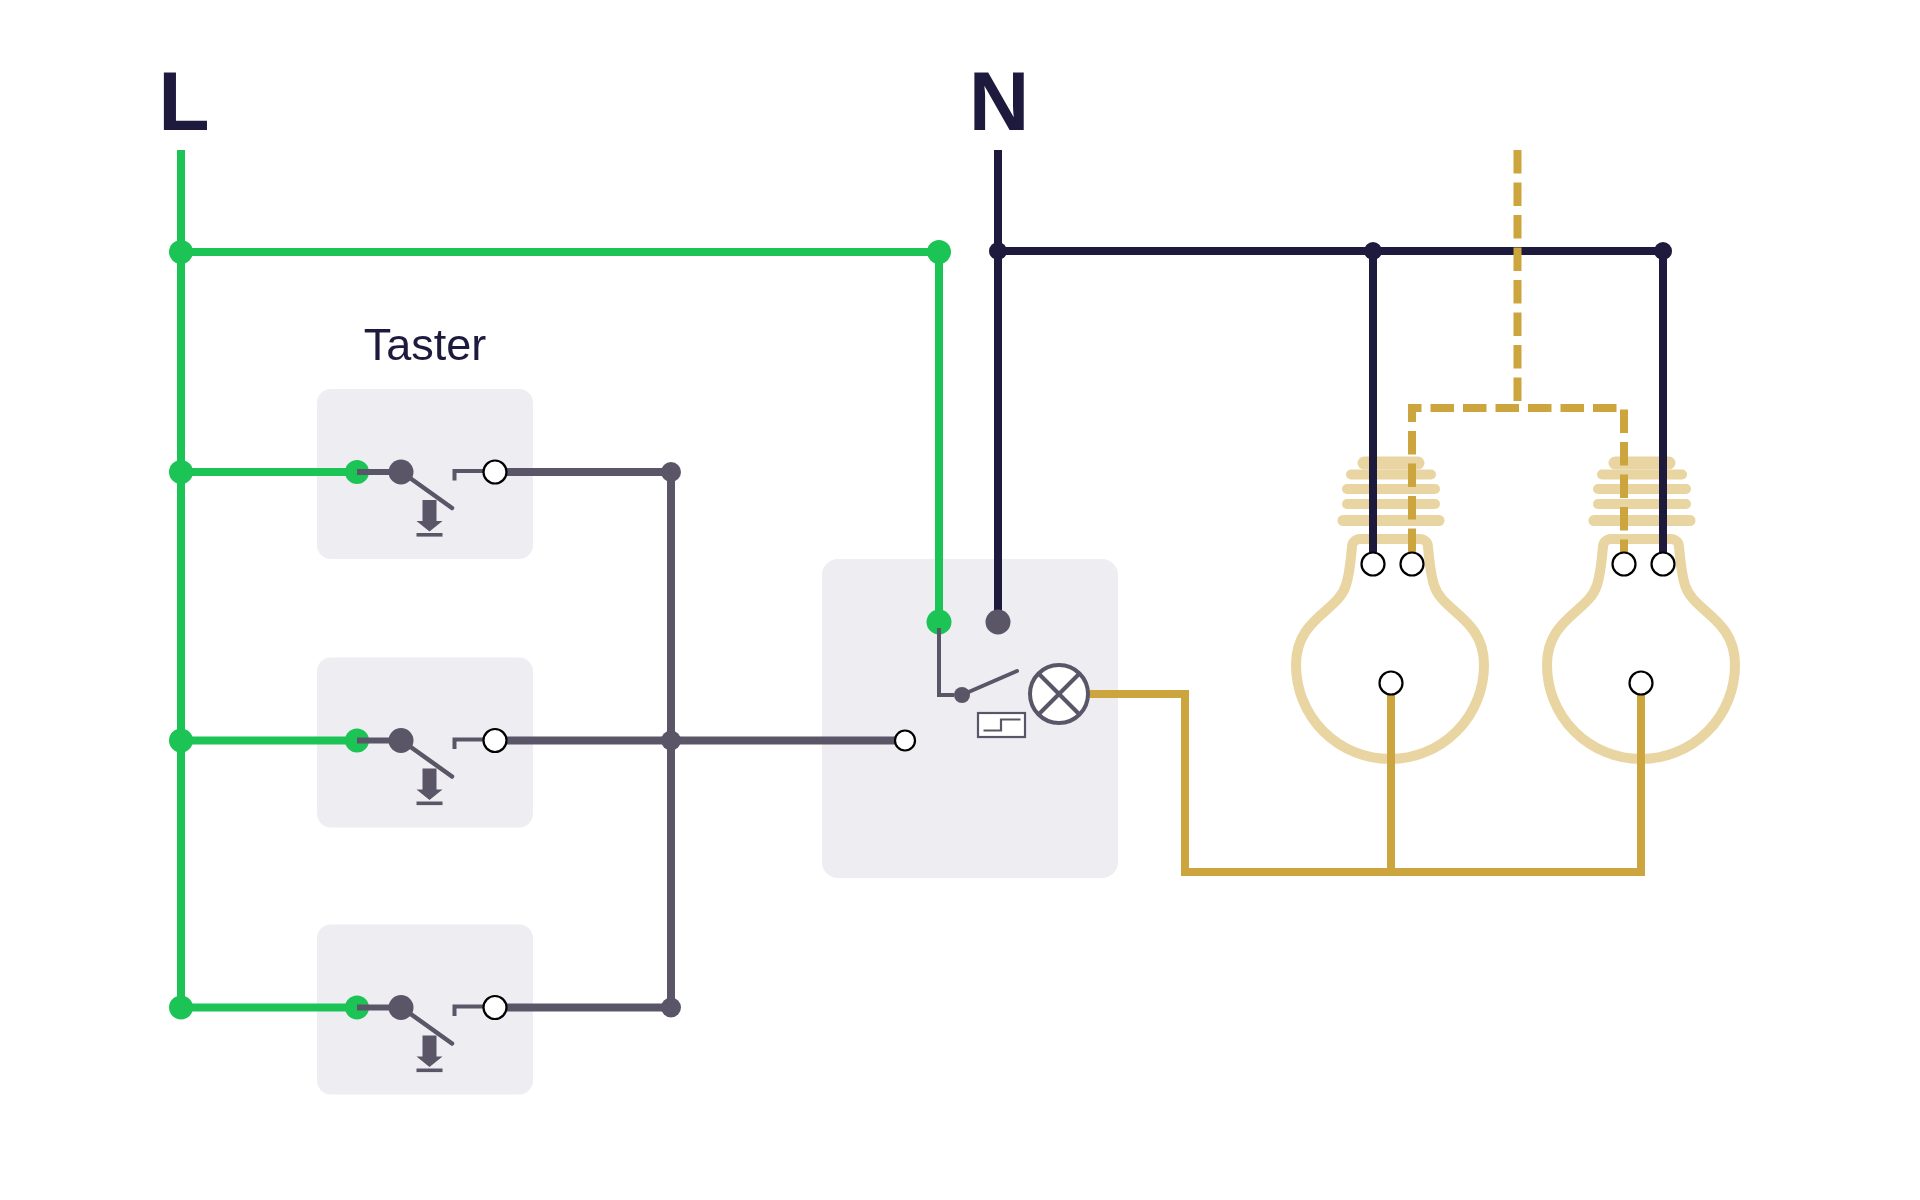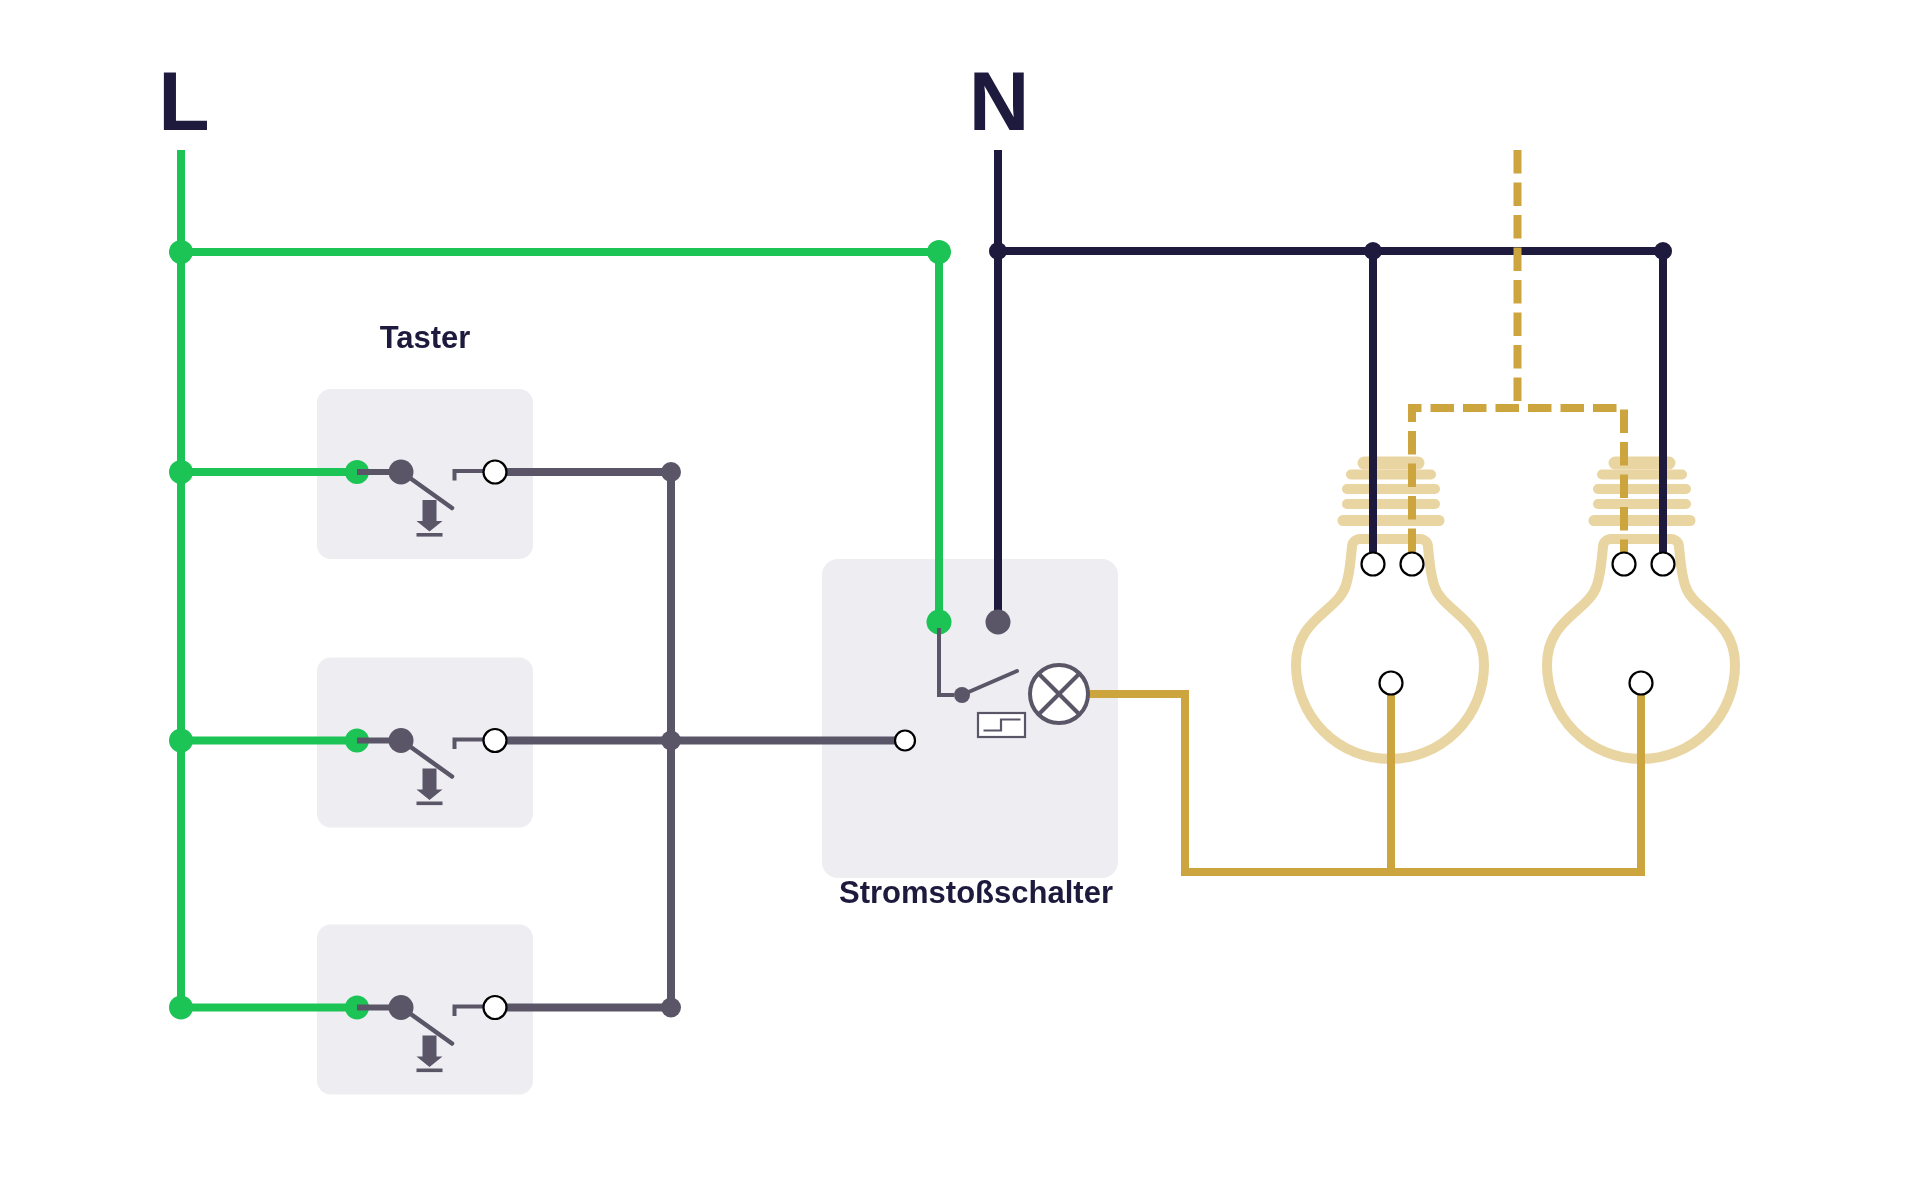--- a/index.html
+++ b/index.html
@@ -29,22 +29,22 @@
     color: var(--c-navy, #1e1a3e);
     line-height: 1;
     white-space: nowrap;
     transform: translateX(-50%);
   }
   .label-feeder {
     font-size: 84px;
     font-weight: 700;
   }
   .label-component {
-    font-size: 31px;
-    font-weight: 700;
+    font-size: 45px;
+    font-weight: 400;
   }
   #label-l  { left: 184px; top: 59px; }
   #label-n  { left: 999px; top: 59px; }
   #label-pe { left: 1526px; top: 59px; }
   #label-taster { left: 425px; top: 322px; }
   #label-relay  { left: 976px; top: 877px; }
 
   
   .wire { fill: none; stroke-linecap: butt; }
   .w8 { stroke-width: 8; }
@@ -184,14 +184,13 @@
       <circle class="term" cx="1391" cy="683" r="11.5"></circle>
       <circle class="term" cx="1624" cy="564" r="11.5"></circle>
       <circle class="term" cx="1663" cy="564" r="11.5"></circle>
       <circle class="term" cx="1641" cy="683" r="11.5"></circle>
     </g>
   </svg>
 
   <div class="label label-feeder" id="label-l">L</div>
   <div class="label label-feeder" id="label-n">N</div>
   <div class="label label-component" id="label-taster">Taster</div>
-  <div class="label label-component" id="label-relay">Stromstoßschalter</div>
 </div>
 
 </body></html>

